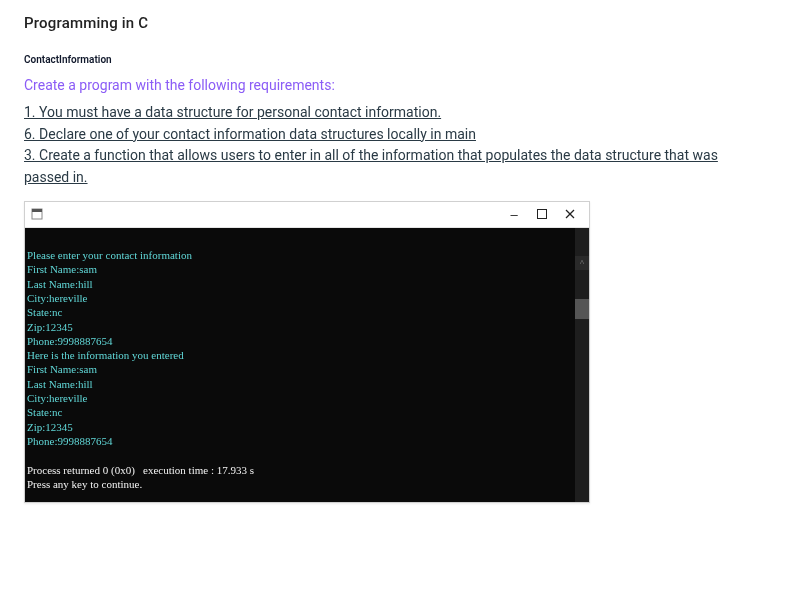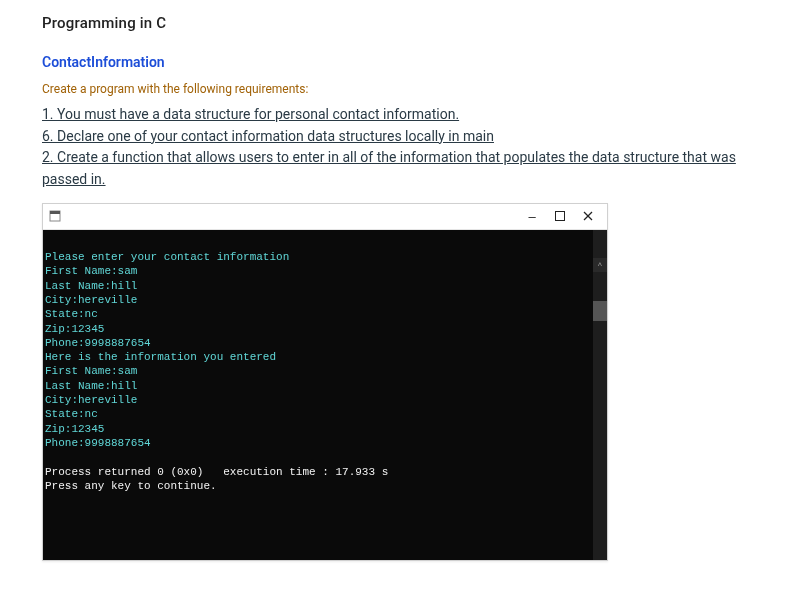--- a/index.html
+++ b/index.html
@@ -7,39 +7,39 @@
     margin: 0;
     padding: 0;
     background: #ffffff;
     font-family: -apple-system, BlinkMacSystemFont, "Segoe UI", Roboto, "Helvetica Neue", Arial, sans-serif;
     color: #2a3a45;
     width: 786px;
     height: 606px;
     overflow: hidden;
   }
   .page {
-    padding: 14px 30px 10px 42px;
+    padding: 14px 30px 10px 24px;
   }
   .page-title {
     font-size: 15px;
     font-weight: 500;
     color: #222;
     margin-bottom: 22px;
     letter-spacing: 0.2px;
   }
   .subtitle {
-    font-size: 14px;
+    font-size: 10px;
     font-weight: 600;
-    color: #1d4ed8;
+    color: #0f172a;
     margin-bottom: 10px;
     margin-top: 10px;
   }
   .intro {
-    font-size: 12px;
-    color: #a16207;
+    font-size: 14px;
+    color: #8b5cf6;
     margin-bottom: 6px;
     line-height: 1.5;
   }
   .req {
     font-size: 14px;
     color: #2a3a45;
     line-height: 1.55;
   }
   .req-list {
     margin-bottom: 10px;
@@ -81,25 +81,25 @@
     display: flex;
     align-items: center;
     justify-content: center;
     font-size: 13px;
     color: #222;
     font-family: "Segoe UI", Arial, sans-serif;
   }
   .terminal {
     background: #0a0a0a;
     color: #e8e8e8;
-    font-family: Liberation Mono, monospace;
+    font-family: Liberation Serif, serif;
     font-size: 11px;
     line-height: 1.3;
     padding: 6px 4px 14px 2px;
-    height: 330px;
+    height: 274px;
     white-space: pre;
     position: relative;
   }
   .terminal .cyan { color: #60d6d6; }
   .terminal .white { color: #f2f2f2; }
   .scrollbar {
     position: absolute;
     right: 0;
     top: 0;
     width: 14px;
@@ -126,21 +126,21 @@
 <body>
 
 <div class="page">
   <div class="page-title">Programming in C</div>
   <div class="subtitle">ContactInformation</div>
   <div class="intro">Create a program with the following requirements:</div>
 
   <div class="req-list">
     <div class="req">1. You must have a data structure for personal contact information.</div>
     <div class="req">6. Declare one of your contact information data structures locally in main</div>
-    <div class="req">2. Create a function that allows users to enter in all of the information that populates the data structure that was passed in.</div>
+    <div class="req">3. Create a function that allows users to enter in all of the information that populates the data structure that was passed in.</div>
   </div>
 
   <div class="console-wrap">
     <div class="titlebar">
       <span class="tb-icon">
         <svg width="12" height="12" viewBox="0 0 12 12">
           <rect x="1" y="1" width="10" height="10" fill="none" stroke="#888" stroke-width="1"></rect>
           <rect x="1" y="1" width="10" height="3" fill="#555"></rect>
         </svg>
       </span>

